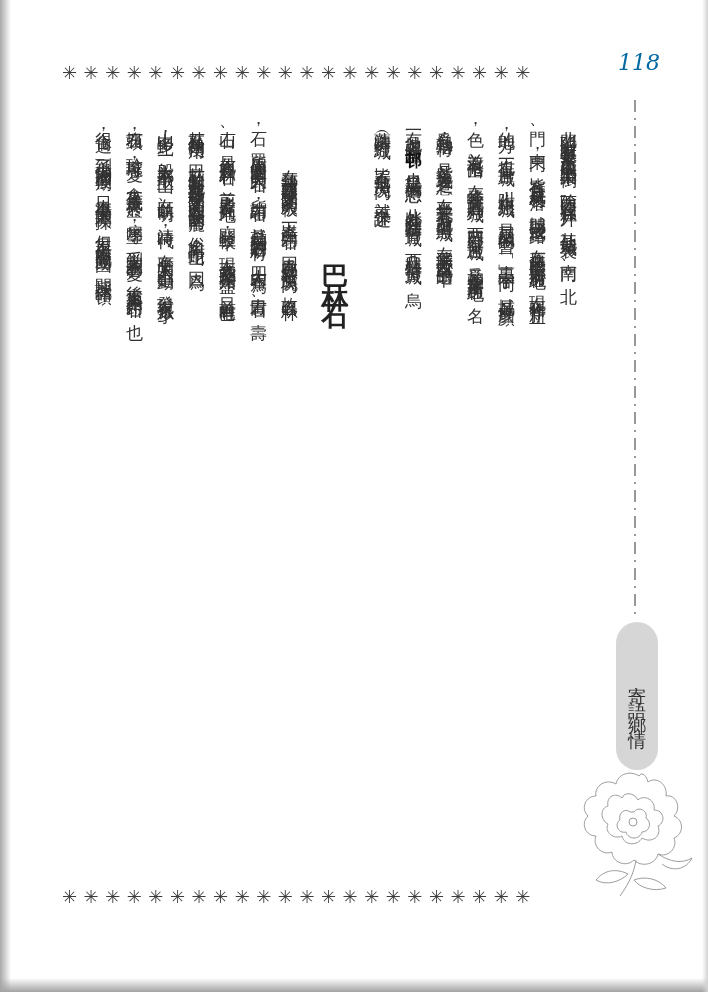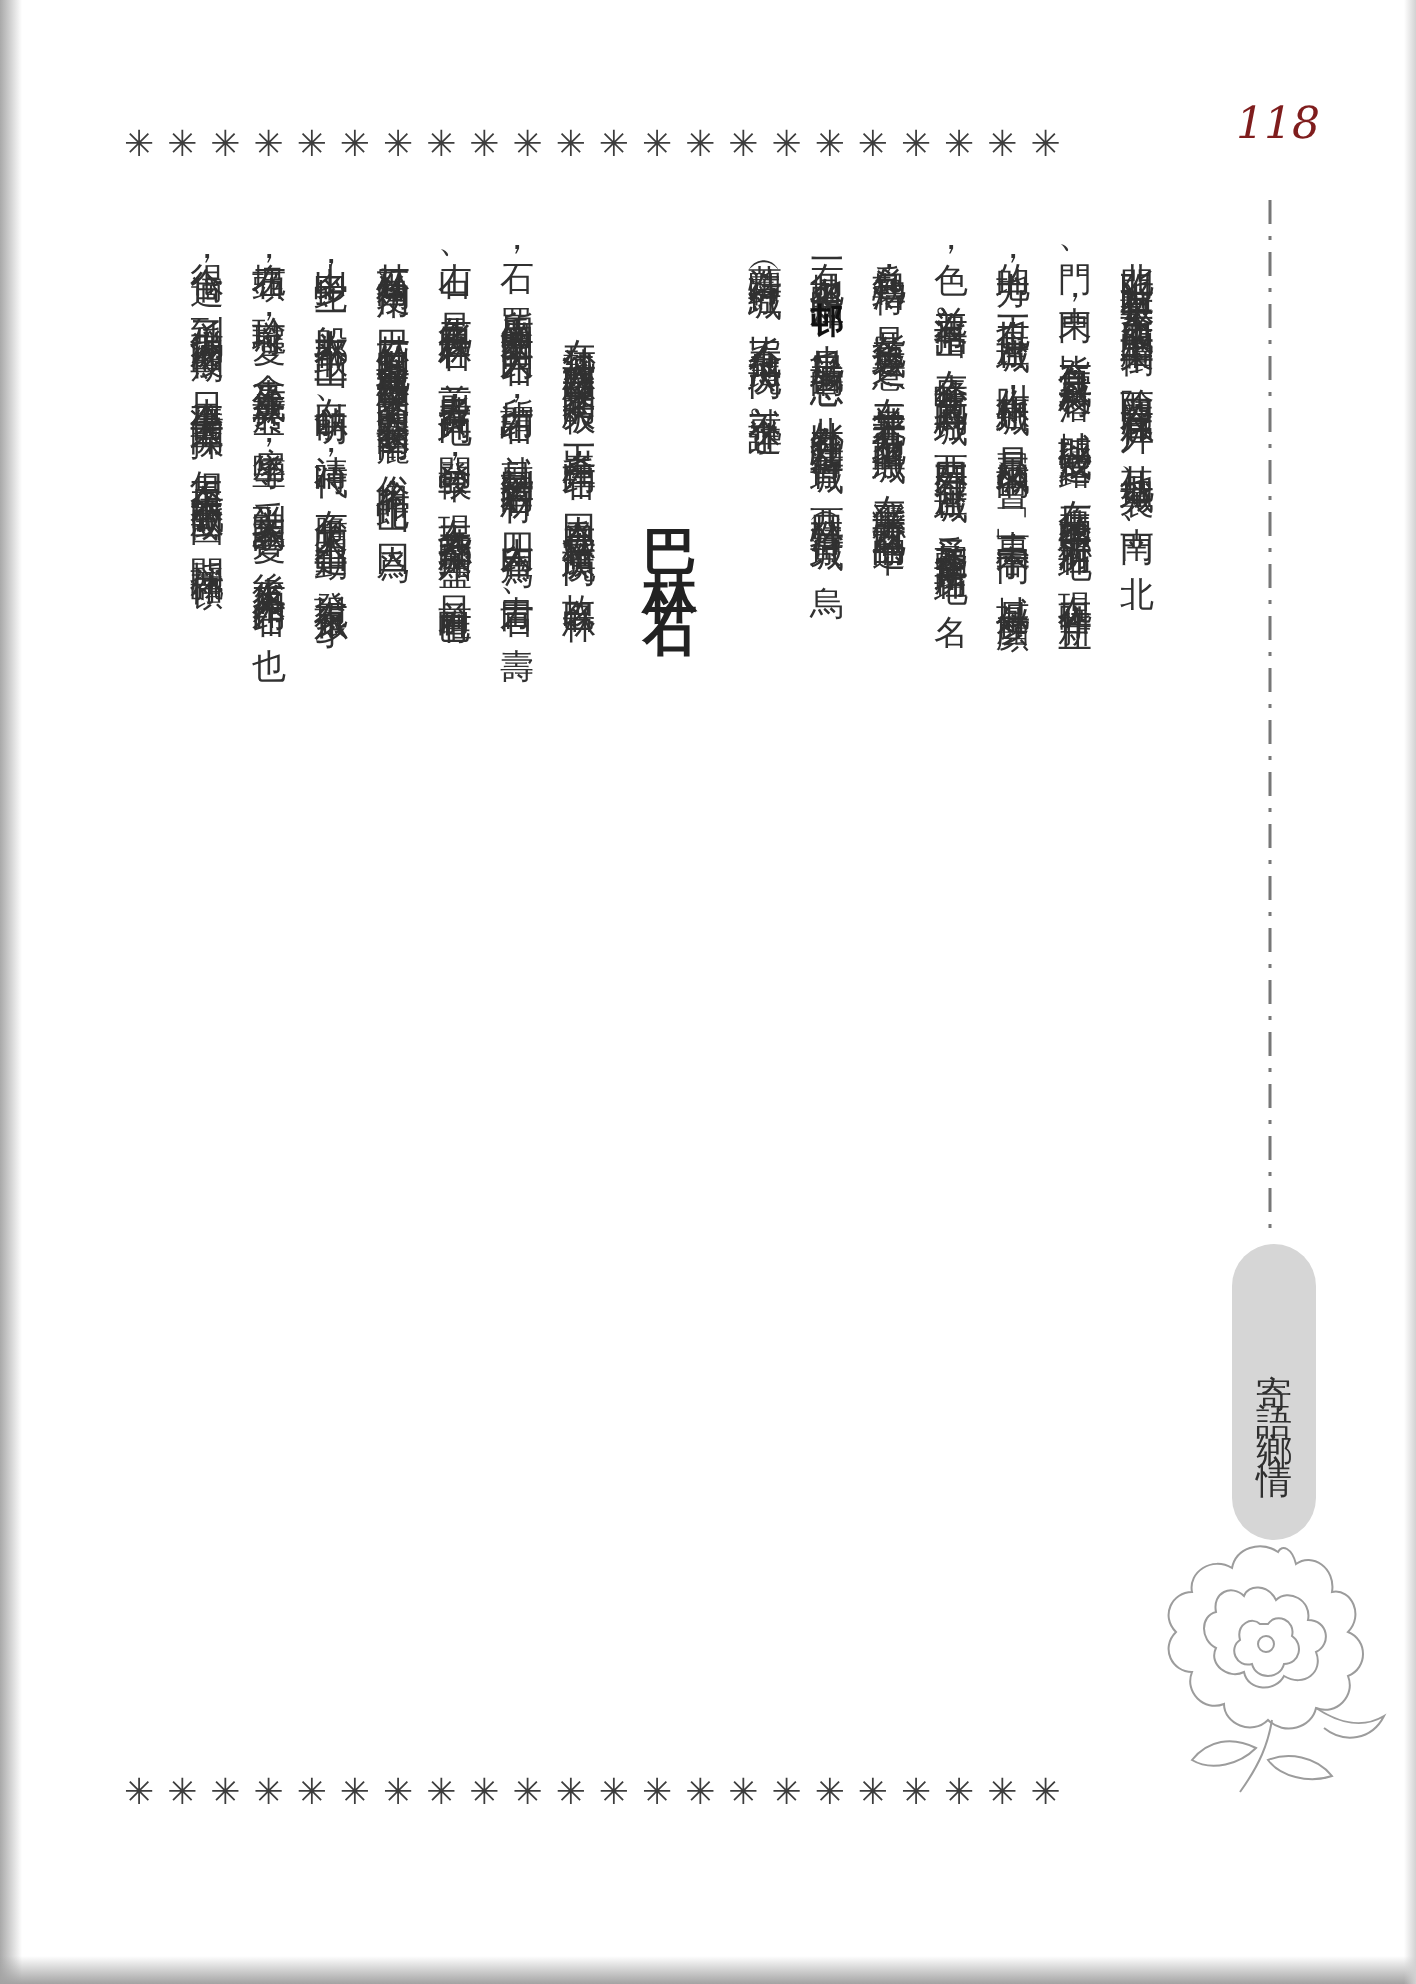--- a/index.html
+++ b/index.html
@@ -13,21 +13,21 @@
   .edge-right{position:absolute;right:0;top:0;width:6px;height:100%;
     background:linear-gradient(270deg,#d2d2d2 0%,rgba(255,255,255,0) 100%);}
   
   .ornament{position:absolute;left:62px;width:540px;white-space:nowrap;overflow:hidden;
     font-family:"DejaVu Sans","Liberation Sans",sans-serif;
     font-size:18px;letter-spacing:6.5px;color:#3d3d3d;}
   .ornament-top{top:62px;}
   .ornament-bottom{top:886px;}
   
   .page-number{position:absolute;left:618px;top:50px;font-style:italic;
-    font-family:"DejaVu Serif","Liberation Serif",serif;font-size:22px;color:#7f1d1d;}
+    font-family:"DejaVu Serif","Liberation Serif",serif;font-size:22px;color:#0369a1;}
   
   .margin-rule{position:absolute;left:633px;top:100px;}
   
   .side-tab{position:absolute;left:616px;top:622px;width:42px;height:148px;
     background:#d6d6d6;border-radius:21px;display:flex;align-items:center;justify-content:center;}
   .side-tab span{writing-mode:vertical-rl;text-orientation:upright;
     font-size:18px;letter-spacing:15px;color:#2f2f2f;padding-top:12px;}
   
   .flower{position:absolute;left:578px;top:768px;}
   

